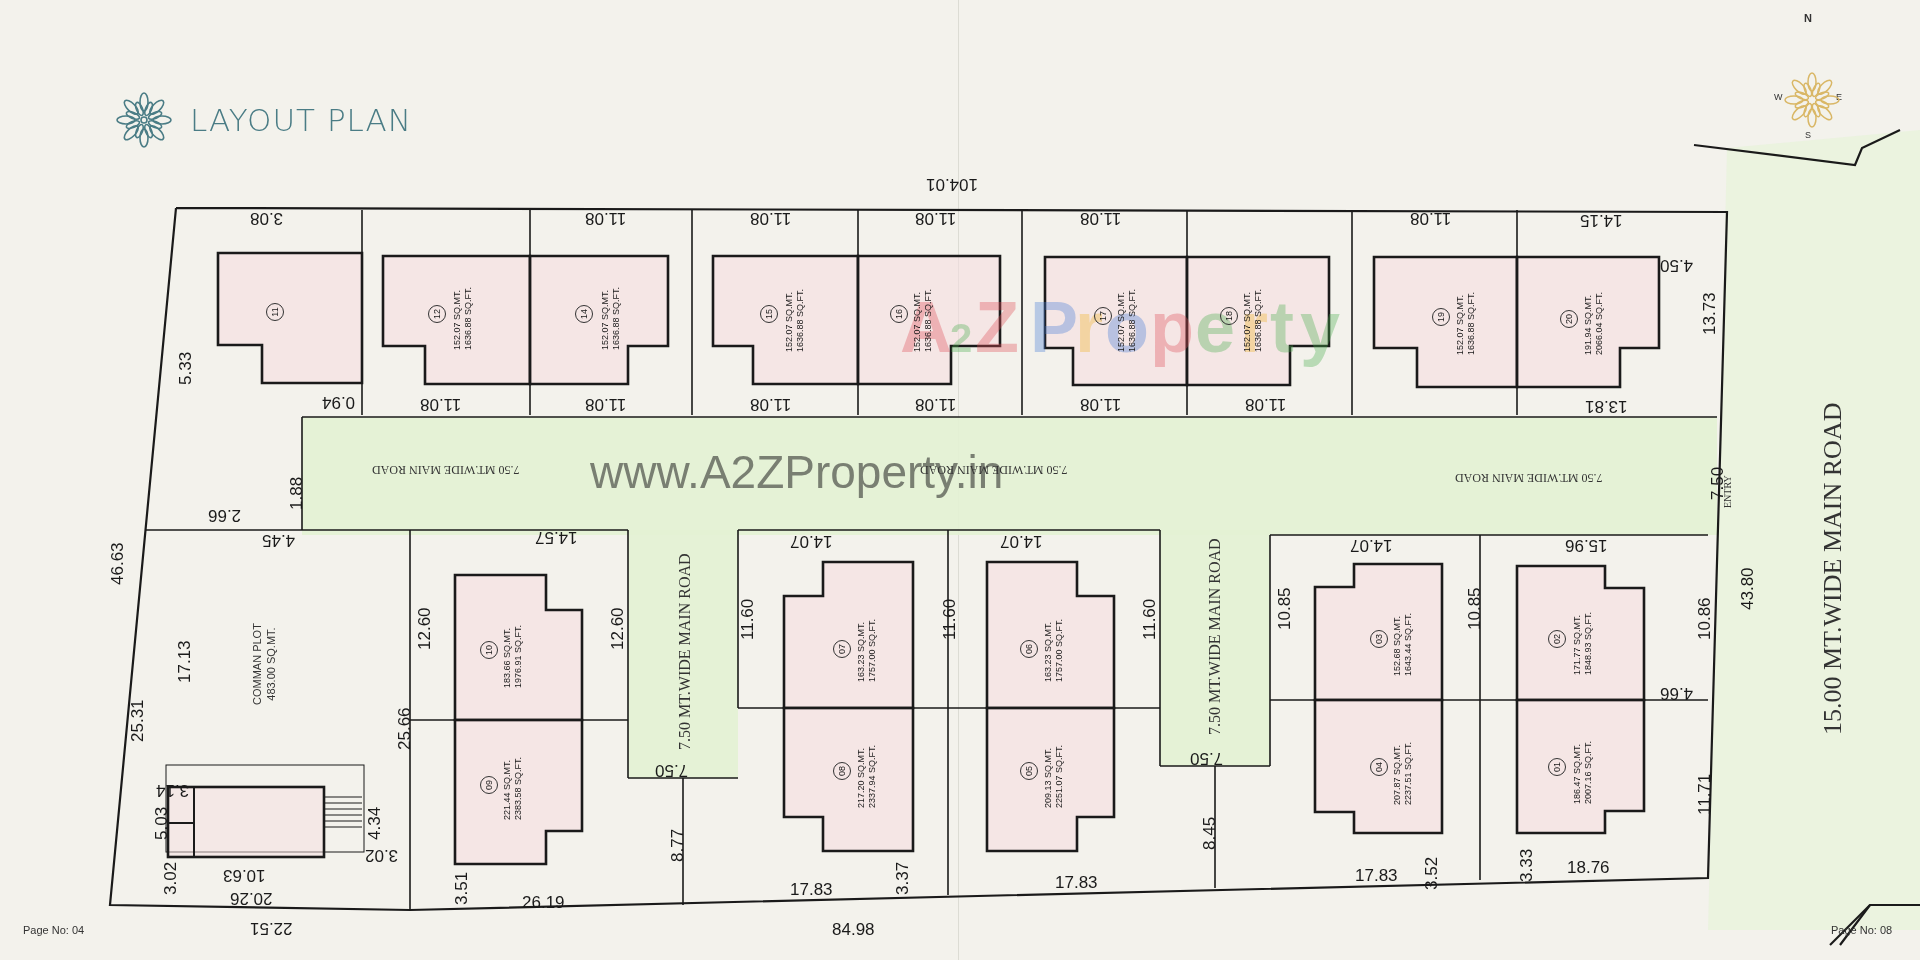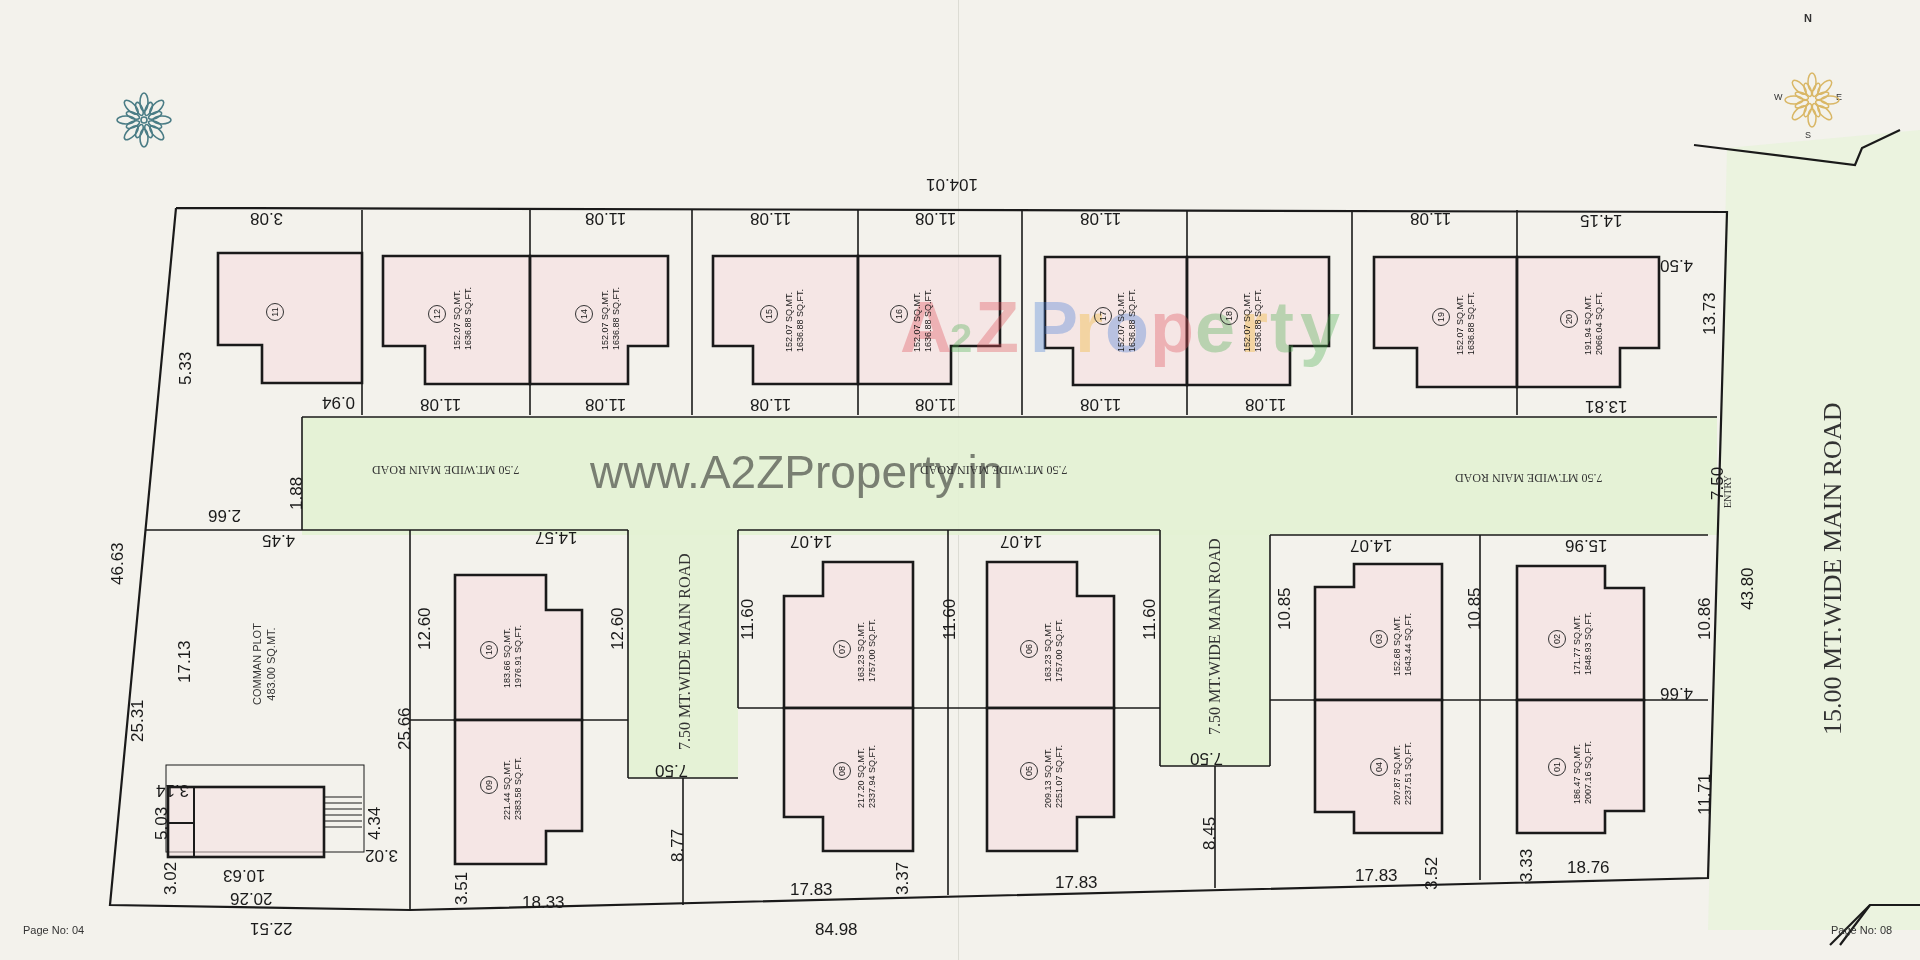--- a/index.html
+++ b/index.html
@@ -36,20 +36,21 @@
         <ellipse cx="0" cy="-12" rx="3" ry="7" transform="rotate(112.5)"></ellipse>
         <ellipse cx="0" cy="-12" rx="3" ry="7" transform="rotate(157.5)"></ellipse>
         <ellipse cx="0" cy="-12" rx="3" ry="7" transform="rotate(202.5)"></ellipse>
         <ellipse cx="0" cy="-12" rx="3" ry="7" transform="rotate(247.5)"></ellipse>
         <ellipse cx="0" cy="-12" rx="3" ry="7" transform="rotate(292.5)"></ellipse>
         <ellipse cx="0" cy="-12" rx="3" ry="7" transform="rotate(337.5)"></ellipse>
       </g>
       <circle cx="0" cy="0" r="3"></circle>
     </g>
   </svg>
+  <span class="title">LAYOUT PLAN</span>
 </div>
 
 <div class="compass">
   <span class="lbl" style="left:30px;top:4px;font-weight:bold;font-size:11px;">N</span>
   <span class="lbl" style="left:0px;top:84px;">W</span>
   <span class="lbl" style="left:62px;top:84px;">E</span>
   <span class="lbl" style="left:31px;top:122px;">S</span>
   <svg style="position:absolute;left:8px;top:62px;" width="60" height="60" viewBox="-30 -30 60 60">
     <g fill="none" stroke="#d9b766" stroke-width="1.5">
       <ellipse cx="0" cy="-18" rx="4" ry="9"></ellipse>
@@ -304,21 +305,21 @@
     <div>1848.93 SQ.FT.</div>
   </div>
 
 <div class="plot-no lbl-abs" style="left:1548px;top:758px;">01</div>
 <div class="plot-area lbl-abs" style="left:1572px;top:804px;">
     <div>186.47 SQ.MT.</div>
     <div>2007.16 SQ.FT.</div>
   </div>
 
 <div class="lbl-abs dim-flip" style="left:926px;top:174px;">104.01</div>
-<div class="lbl-abs dim" style="left:815px;top:920px;text-align:right;">84.98</div>
+<div class="lbl-abs dim" style="left:832px;top:920px;text-align:right;">84.98</div>
 <div class="lbl-abs dim-v" style="left:108px;top:585px;">46.63</div>
 <div class="lbl-abs dim-v" style="left:1738px;top:610px;">43.80</div>
 <div class="lbl-abs dim-v" style="left:1708px;top:500px;">7.50</div>
 
 <div class="lbl-abs dim-flip" style="left:250px;top:208px;">3.08</div>
 <div class="lbl-abs dim-flip" style="left:585px;top:208px;">11.08</div>
 <div class="lbl-abs dim-flip" style="left:750px;top:208px;">11.08</div>
 <div class="lbl-abs dim-flip" style="left:915px;top:208px;">11.08</div>
 <div class="lbl-abs dim-flip" style="left:1080px;top:208px;">11.08</div>
 <div class="lbl-abs dim-flip" style="left:1410px;top:208px;">11.08</div>
@@ -360,21 +361,21 @@
 <div class="lbl-abs dim" style="left:1567px;top:858px;">18.76</div>
 <div class="lbl-abs dim" style="left:790px;top:880px;">17.83</div>
 <div class="lbl-abs dim" style="left:1055px;top:873px;">17.83</div>
 <div class="lbl-abs dim" style="left:1355px;top:866px;">17.83</div>
 <div class="lbl-abs dim-v" style="left:893px;top:895px;">3.37</div>
 <div class="lbl-abs dim-v" style="left:1422px;top:890px;">3.52</div>
 <div class="lbl-abs dim-v" style="left:1517px;top:882px;">3.33</div>
 <div class="lbl-abs dim-v" style="left:668px;top:862px;">8.77</div>
 <div class="lbl-abs dim-v" style="left:1200px;top:850px;">8.45</div>
 <div class="lbl-abs dim-v" style="left:452px;top:905px;">3.51</div>
-<div class="lbl-abs dim" style="left:522px;top:893px;">18.33</div>
+<div class="lbl-abs dim" style="left:522px;top:893px;">26.19</div>
 <div class="lbl-abs dim-flip" style="left:655px;top:760px;">7.50</div>
 <div class="lbl-abs dim-flip" style="left:1190px;top:748px;">7.50</div>
 
 <div class="lbl-abs dim-flip" style="left:156px;top:780px;">3.14</div>
 <div class="lbl-abs dim-v" style="left:152px;top:840px;">5.03</div>
 <div class="lbl-abs dim-v" style="left:161px;top:895px;">3.02</div>
 <div class="lbl-abs dim-flip" style="left:365px;top:845px;">3.02</div>
 <div class="lbl-abs dim-v" style="left:365px;top:840px;">4.34</div>
 <div class="lbl-abs dim-flip" style="left:223px;top:865px;">10.63</div>
 <div class="lbl-abs dim-flip" style="left:230px;top:888px;">20.26</div>

